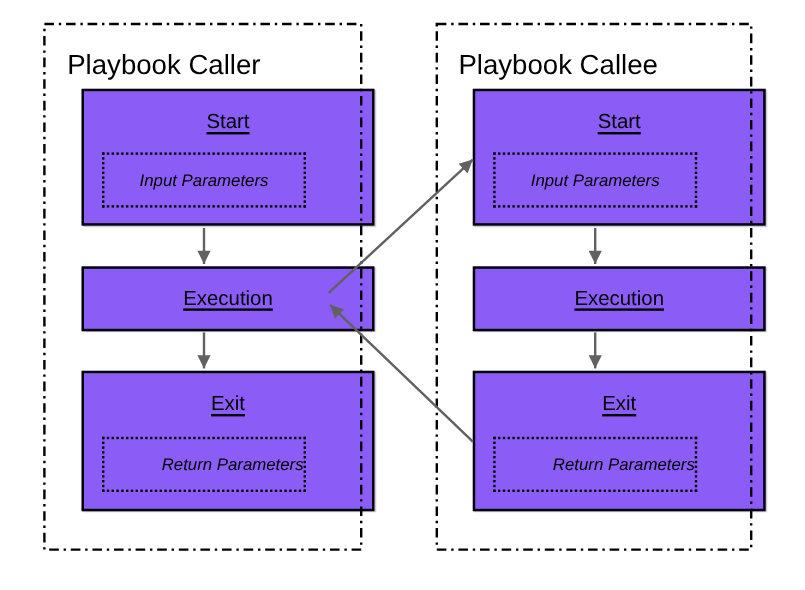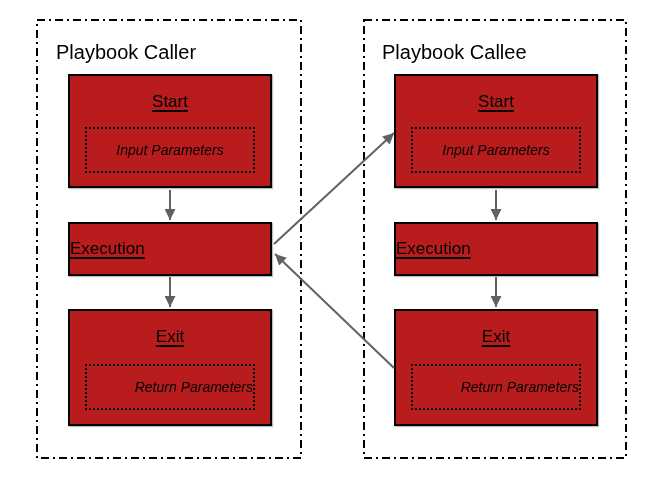--- a/index.html
+++ b/index.html
@@ -10,44 +10,45 @@
   .stage {
     position: relative;
     width: 671px;
     height: 492px;
     background: var(--bg, #ffffff);
     color: var(--text, #000000);
     overflow: hidden;
   }
   .group-title {
     position: absolute;
-    font-size: 20px;
+    font-size: 23px;
     color: var(--text, #000000);
     white-space: nowrap;
   }
   .node {
     position: absolute;
-    width: 204px;
+    width: 244px;
     box-sizing: border-box;
-    background: #b91c1c;
+    background: #8b5cf6;
     border: 2px solid var(--box-border, #000000);
     box-shadow: 1px 1px 1px rgba(0,0,0,0.25);
     z-index: 1;
   }
   .node-label {
     margin-top: 16px;
     text-align: center;
     font-size: 17px;
     text-decoration: underline;
     text-underline-offset: 3px;
     text-decoration-thickness: 1.5px;
   }
   .node.exec {
     display: flex;
     align-items: center;
+    justify-content: center;
   }
   .node.exec .node-label { margin-top: 0; }
   .param-box {
     position: absolute;
     left: 15px;
     width: 170px;
     height: 46px;
     box-sizing: border-box;
     border: 2px dotted var(--box-border, #000000);
     display: flex;

